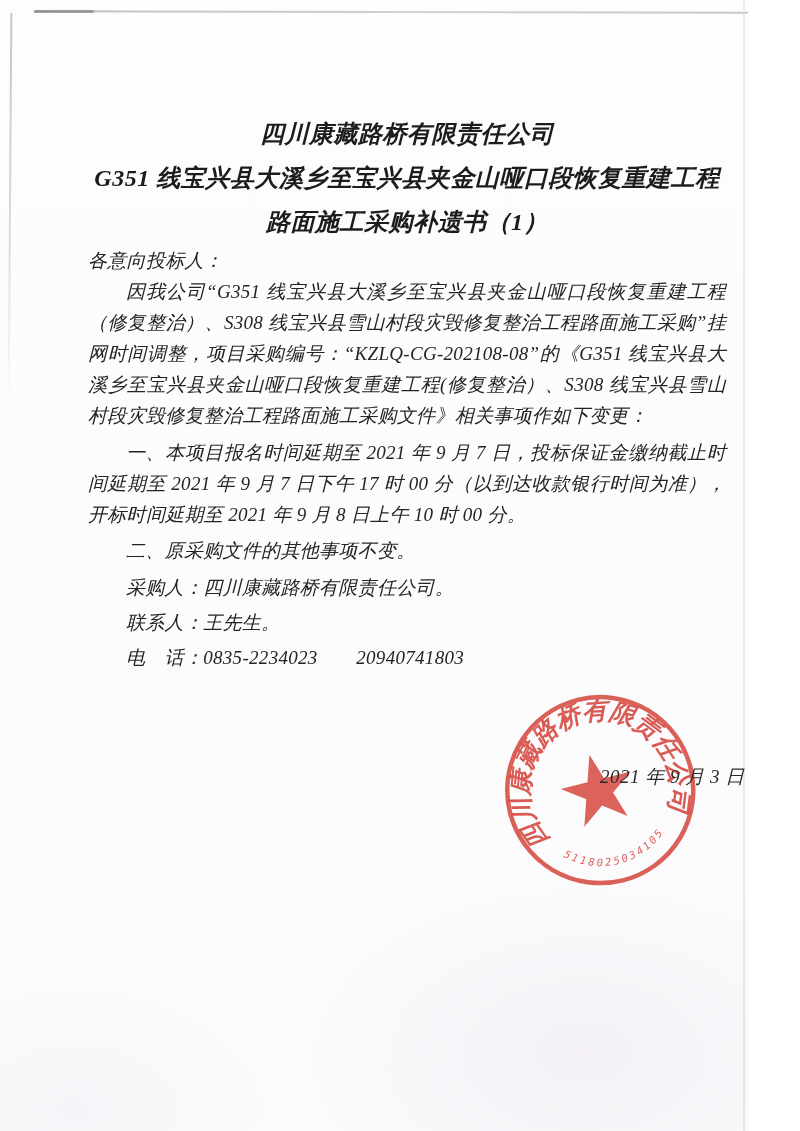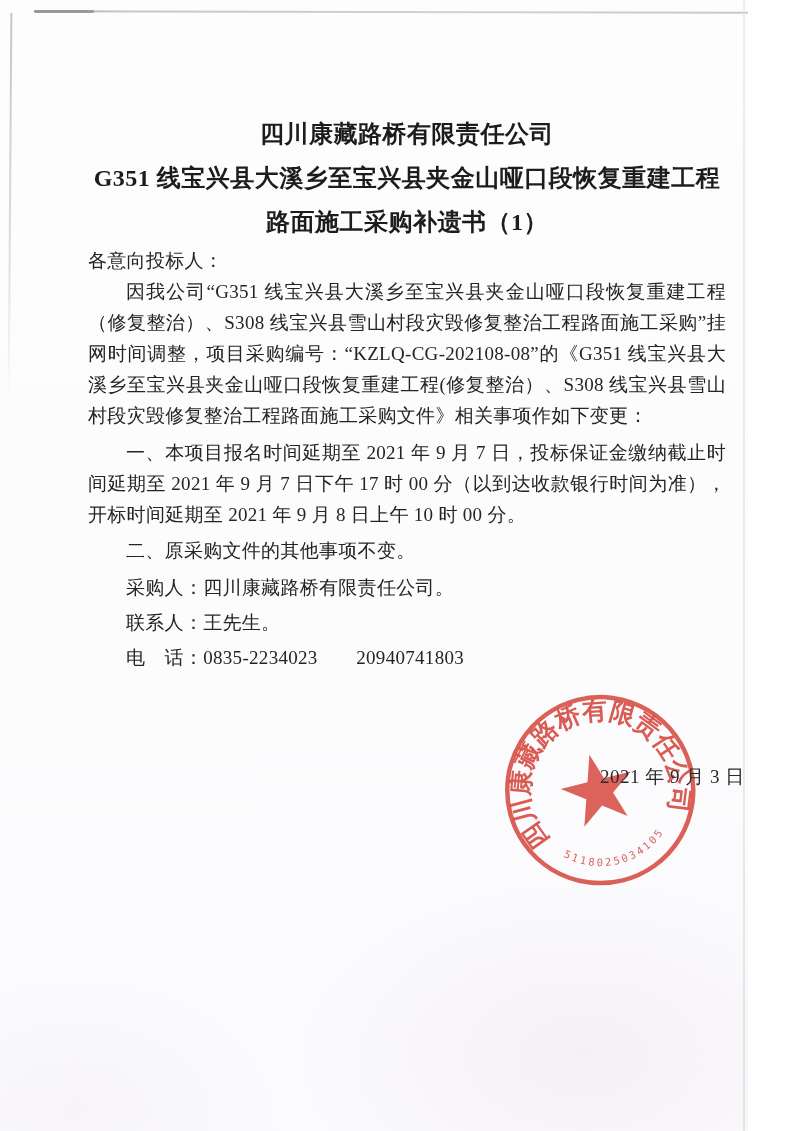--- a/index.html
+++ b/index.html
@@ -7,20 +7,21 @@
     position:relative;
     width:748px;height:1131px;
     margin:0;
     background:
       radial-gradient(ellipse 420px 260px at 78% 93%, rgba(236,230,238,.45), rgba(236,230,238,0) 70%),
       radial-gradient(ellipse 300px 200px at 10% 98%, rgba(238,234,240,.35), rgba(238,234,240,0) 70%),
       linear-gradient(#fdfdfe, #fbfafc);
     overflow:hidden;
     font-family:"Liberation Serif","DejaVu Serif",serif;
     color:#242424;
+    font-style:italic;
   }
   
   .edge-top{position:absolute;top:11px;left:34px;right:0;height:2px;
     background:linear-gradient(90deg,#88888c,#b4b4b8 12%,#c2c2c6 55%,#b8b6ba);
     opacity:.75;transform:rotate(.12deg);}
   .edge-top-blob{position:absolute;top:10px;left:34px;width:60px;height:3px;background:#8e8e92;opacity:.8;border-radius:2px;}
   .edge-left{position:absolute;top:13px;left:9px;width:2px;height:390px;
     background:linear-gradient(#aeaeb2,#cfcfd3 60%,rgba(207,207,211,0));opacity:.7;transform:rotate(.4deg);}
   .edge-right{position:absolute;top:0;right:3px;width:2px;height:100%;
     background:linear-gradient(#e0dee2,#d6d3d8);opacity:.55;}

